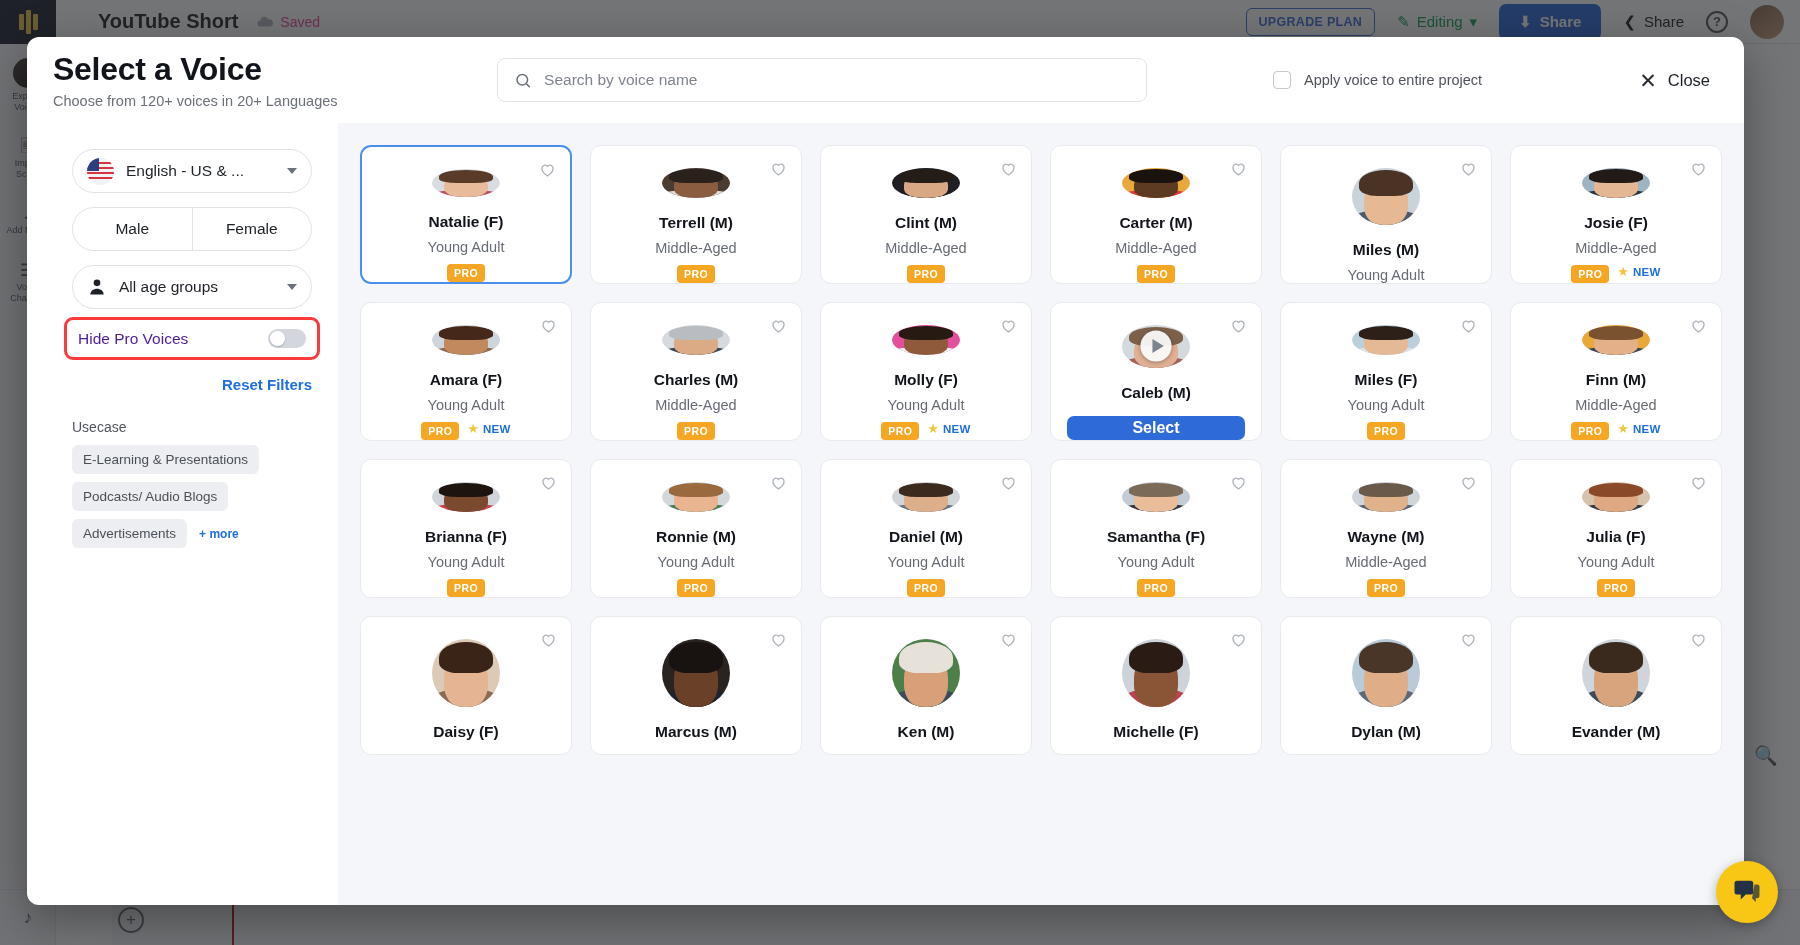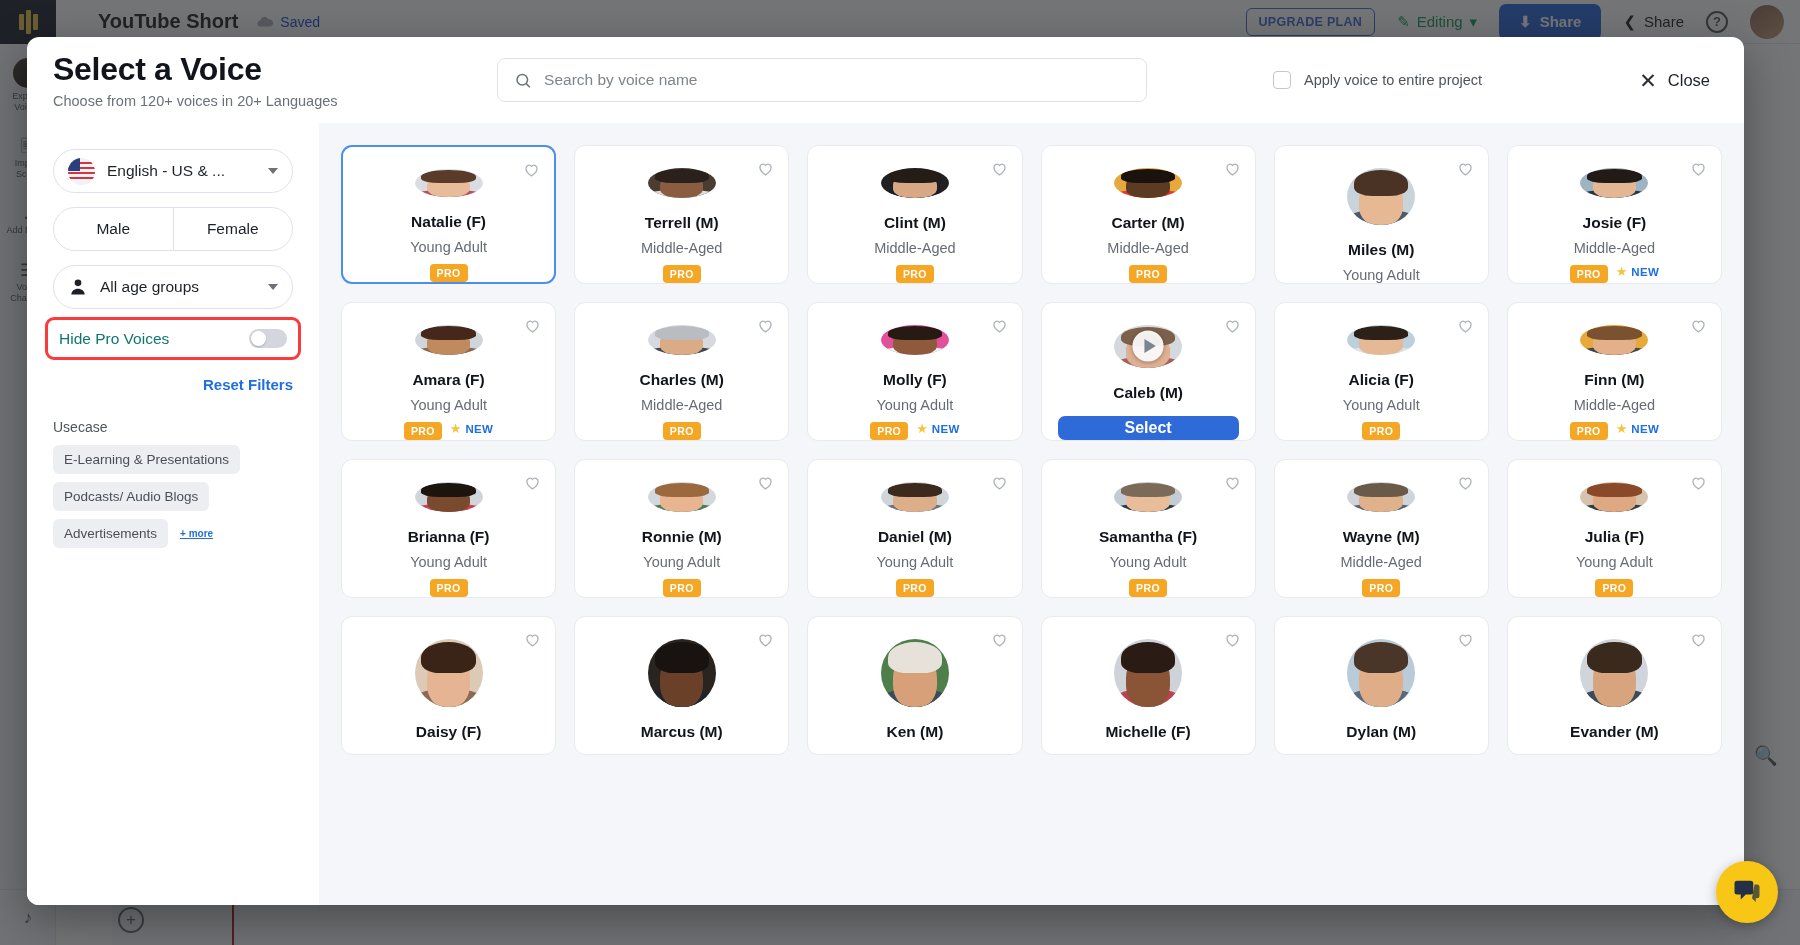--- a/index.html
+++ b/index.html
@@ -19,21 +19,21 @@
     background: #ffffff; display: flex; align-items: center;
     border-bottom: 1px solid #e4e6ea;
   }
   .logo-box {
     width: 56px; height: 44px; background: #1f2430;
     display: flex; align-items: center; justify-content: center; gap: 2px;
   }
   .logo-bar { width: 5px; background: #e8c547; border-radius: 1px; }
   .logo-bar.b1 { height: 16px; } .logo-bar.b2 { height: 24px; } .logo-bar.b3 { height: 16px; }
   .proj-title { margin-left: 42px; font-size: 20px; font-weight: 600; color: #23262b; }
-  .saved-wrap { display: flex; align-items: center; gap: 6px; margin-left: 18px; color: #1d4ed8; font-size: 14px; }
+  .saved-wrap { display: flex; align-items: center; gap: 6px; margin-left: 18px; color: #ec4899; font-size: 14px; }
   .cloud-ico { width: 18px; height: 18px; fill: #b0b5bd; }
   .topbar-right { margin-left: auto; display: flex; align-items: center; gap: 22px; padding-right: 16px; }
   .upgrade-btn {
     border: 1px solid #3f6fd8; color: #3f6fd8; font-size: 12.5px; font-weight: 700;
     padding: 6px 12px; border-radius: 6px; letter-spacing: .3px; background: #fff;
   }
   .editing-chip { display: flex; align-items: center; gap: 7px; color: #18a05a; font-size: 15px; }
   .export-btn {
     background: #2f6ad9; color: #fff; font-size: 15px; font-weight: 600;
     padding: 9px 20px; border-radius: 7px; display: flex; align-items: center; gap: 8px;
@@ -102,21 +102,21 @@
   .search-box input::placeholder { color: #7f848c; }
 
   .apply-wrap { display: flex; align-items: center; gap: 13px; margin-left: 126px; }
   .chk { width: 18px; height: 18px; border: 1.6px solid #c3c8d0; border-radius: 4px; background:#fff; }
   .apply-lbl { font-size: 14.5px; color: #4e535b; }
 
   .close-wrap { margin-left: auto; display: flex; align-items: center; gap: 11px; padding-right: 8px; }
   .close-x { font-size: 21px; color: #2a2e34; line-height: 1; }
   .close-lbl { font-size: 16.5px; color: #1d2127; }
 
-  .modal-body { flex: 1; display: flex; min-height: 0; }
+  .modal-body { flex: 1; display: flex; min-height: 0; padding-left: 19px; }
 
   
   .filters { width: 292px; flex: 0 0 292px; padding: 26px 26px 0 26px; background: #ffffff; }
   .lang-pill {
     height: 44px; border: 1px solid #dfe2e7; border-radius: 24px; display: flex;
     align-items: center; gap: 12px; padding: 0 14px; margin-bottom: 14px;
   }
   .flag { width: 27px; height: 27px; border-radius: 50%; overflow: hidden; position: relative;
           background: #f0f2f5; flex: 0 0 27px; }
   .flag i { position: absolute; left: 0; right: 0; height: 2.3px; background: #d4333f; }
@@ -133,32 +133,32 @@
 
   .age-pill { height: 44px; border: 1px solid #dfe2e7; border-radius: 24px; display: flex;
               align-items: center; gap: 12px; padding: 0 14px; margin-bottom: 8px; }
   .person-ico { width: 20px; height: 20px; fill: #1d2127; flex: 0 0 20px; }
   .age-txt { font-size: 15.5px; color: #1d2127; flex: 1; }
 
   .hide-pro-outer {
     border: 3px solid #fb3b3b; border-radius: 9px; padding: 9px 11px; margin: 4px -8px 0 -8px;
     display: flex; align-items: center;
   }
-  .hide-pro-lbl { font-size: 15.5px; color: #0f766e; }
+  .hide-pro-lbl { font-size: 15.5px; color: #4c1d95; }
   .toggle { margin-left: auto; width: 38px; height: 19px; border-radius: 12px;
             background: #d3d7dd; position: relative; }
   .toggle::after { content: ""; position: absolute; left: 2px; top: 2px; width: 15px; height: 15px;
                    border-radius: 50%; background: #fff; box-shadow: 0 1px 2px rgba(0,0,0,.2); }
 
   .reset-link { text-align: right; color: #1f6fe0; font-size: 15px; font-weight: 600; margin-top: 16px; }
 
   .usecase-lbl { font-size: 14px; color: #50555d; margin-top: 26px; margin-bottom: 10px; }
   .tag-row { display: flex; align-items: center; flex-wrap: wrap; gap: 8px; }
   .tag { background: #eceef1; color: #4a4f57; font-size: 13.5px; padding: 7px 11px; border-radius: 6px; }
-  .more-link { color: #1f6fe0; font-size: 10px; font-weight: 700; margin-left: 4px; text-decoration: underline; }
+  .more-link { color: #1f6fe0; font-size: 12px; font-weight: 700; margin-left: 4px; }
 
   
   .grid-pane { flex: 1; background: #f4f6f9; padding: 22px 22px 0 22px; overflow: hidden; position: relative; }
   .grid {
     display: grid; grid-template-columns: repeat(6, 1fr); gap: 18px 18px;
   }
   .card {
     background: #ffffff; border: 1px solid #e8eaee; border-radius: 11px; height: 139px;
     position: relative; display: flex; flex-direction: column; align-items: center;
     padding-top: 22px;
@@ -504,21 +504,21 @@
           </div>
           <div class="card">
             <svg class="heart" viewBox="0 0 24 24">
               <path d="M12 20s-7-4.6-7-9.4A3.9 3.9 0 0112 8a3.9 3.9 0 017 2.6C19 15.4 12 20 12 20z"></path>
             </svg>
             <div class="av" style="background:#bcd0dc">
               <div class="bd" style="background:#dfe3e8"></div>
               <div class="sk" style="background:#e5b896"></div>
               <div class="hr" style="background:#2d2018"></div>
             </div>
-            <div class="c-name">Alicia (F)</div>
+            <div class="c-name">Miles (F)</div>
             <div class="c-age">Young Adult</div>
             <div class="badges">
               <div class="pro">PRO</div>
             </div>
           </div>
           <div class="card">
             <svg class="heart" viewBox="0 0 24 24">
               <path d="M12 20s-7-4.6-7-9.4A3.9 3.9 0 0112 8a3.9 3.9 0 017 2.6C19 15.4 12 20 12 20z"></path>
             </svg>
             <div class="av" style="background:#e6a93a">

